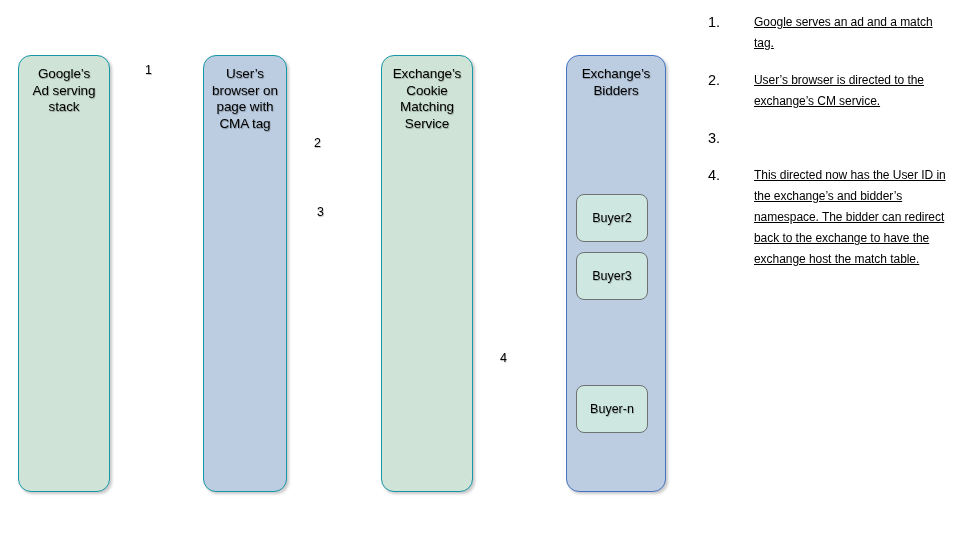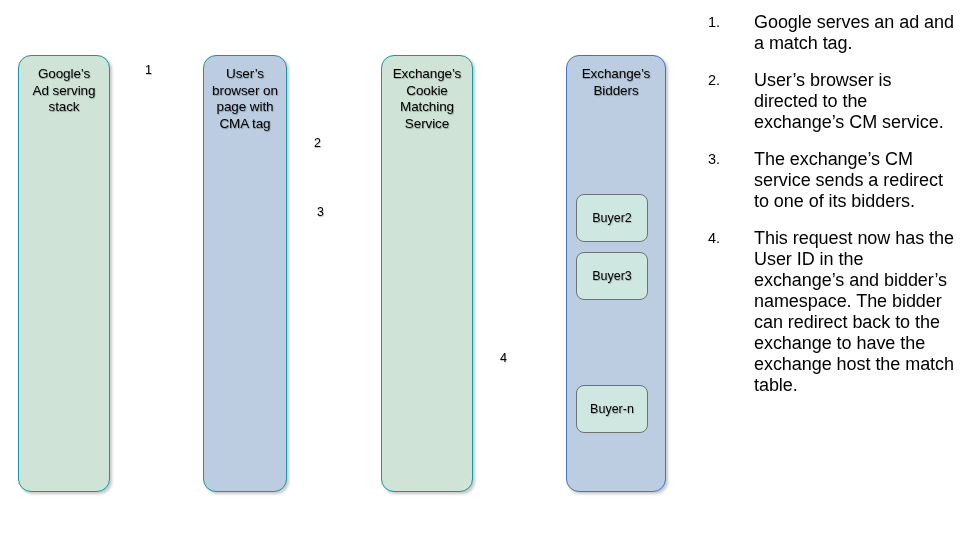--- a/index.html
+++ b/index.html
@@ -100,23 +100,24 @@
   }
   .step-num {
     width: 46px;
     flex: 0 0 46px;
     font-size: 14.5px;
     line-height: 21px;
     text-align: left;
   }
   .step-text {
     flex: 1 1 auto;
-    font-size: 18px;
+    font-size: 12px;
     line-height: 21px;
     letter-spacing: -0.05px;
+    text-decoration: underline;
   }
 </style>
 </head>
 <body>
 
 <div id="stage">
 
   <div class="col-box green" style="left:18px; top:55px; width:92px; height:437px;">
     <div class="col-title">Google’s
 Ad serving
@@ -191,21 +192,20 @@
     <li class="step-item">
       <span class="step-num">1.</span>
       <span class="step-text">Google serves an ad and a match tag.</span>
     </li>
     <li class="step-item">
       <span class="step-num">2.</span>
       <span class="step-text">User’s browser is directed to the exchange’s CM service.</span>
     </li>
     <li class="step-item">
       <span class="step-num">3.</span>
-      <span class="step-text">The exchange’s CM service sends a redirect to one of its bidders.</span>
     </li>
     <li class="step-item">
       <span class="step-num">4.</span>
-      <span class="step-text">This request now has the User ID in the exchange’s and bidder’s namespace. The bidder can redirect back to the exchange to have the exchange host the match table.</span>
+      <span class="step-text">This directed now has the User ID in the exchange’s and bidder’s namespace. The bidder can redirect back to the exchange to have the exchange host the match table.</span>
     </li>
   </ol>
 
 </div>
 
 </body></html>

